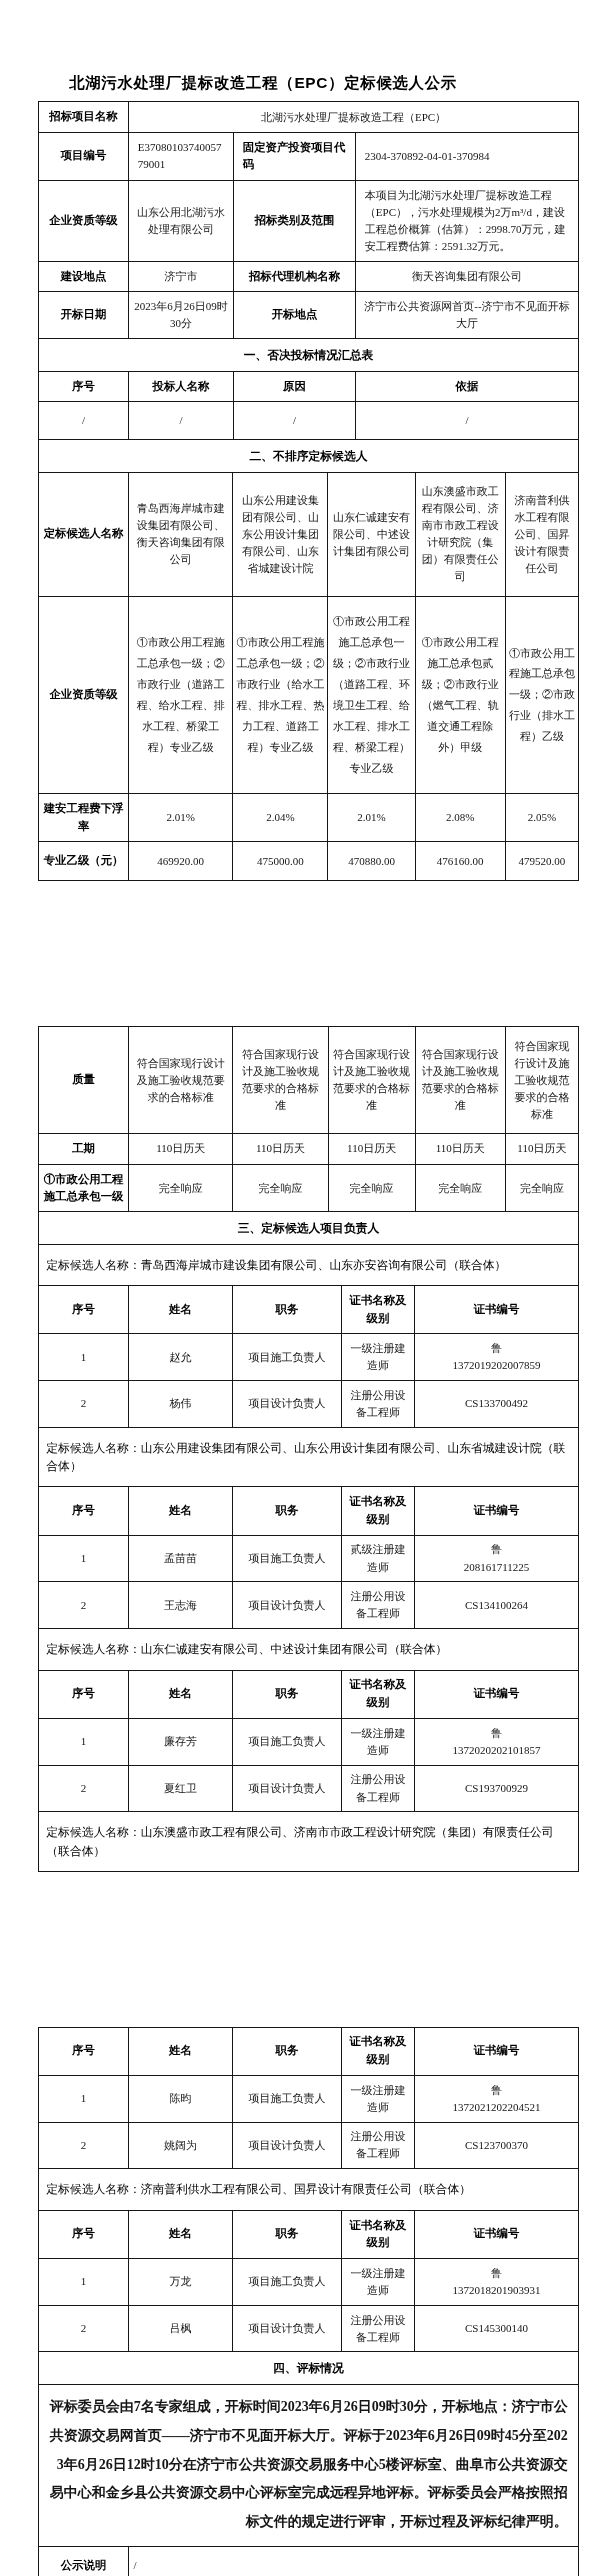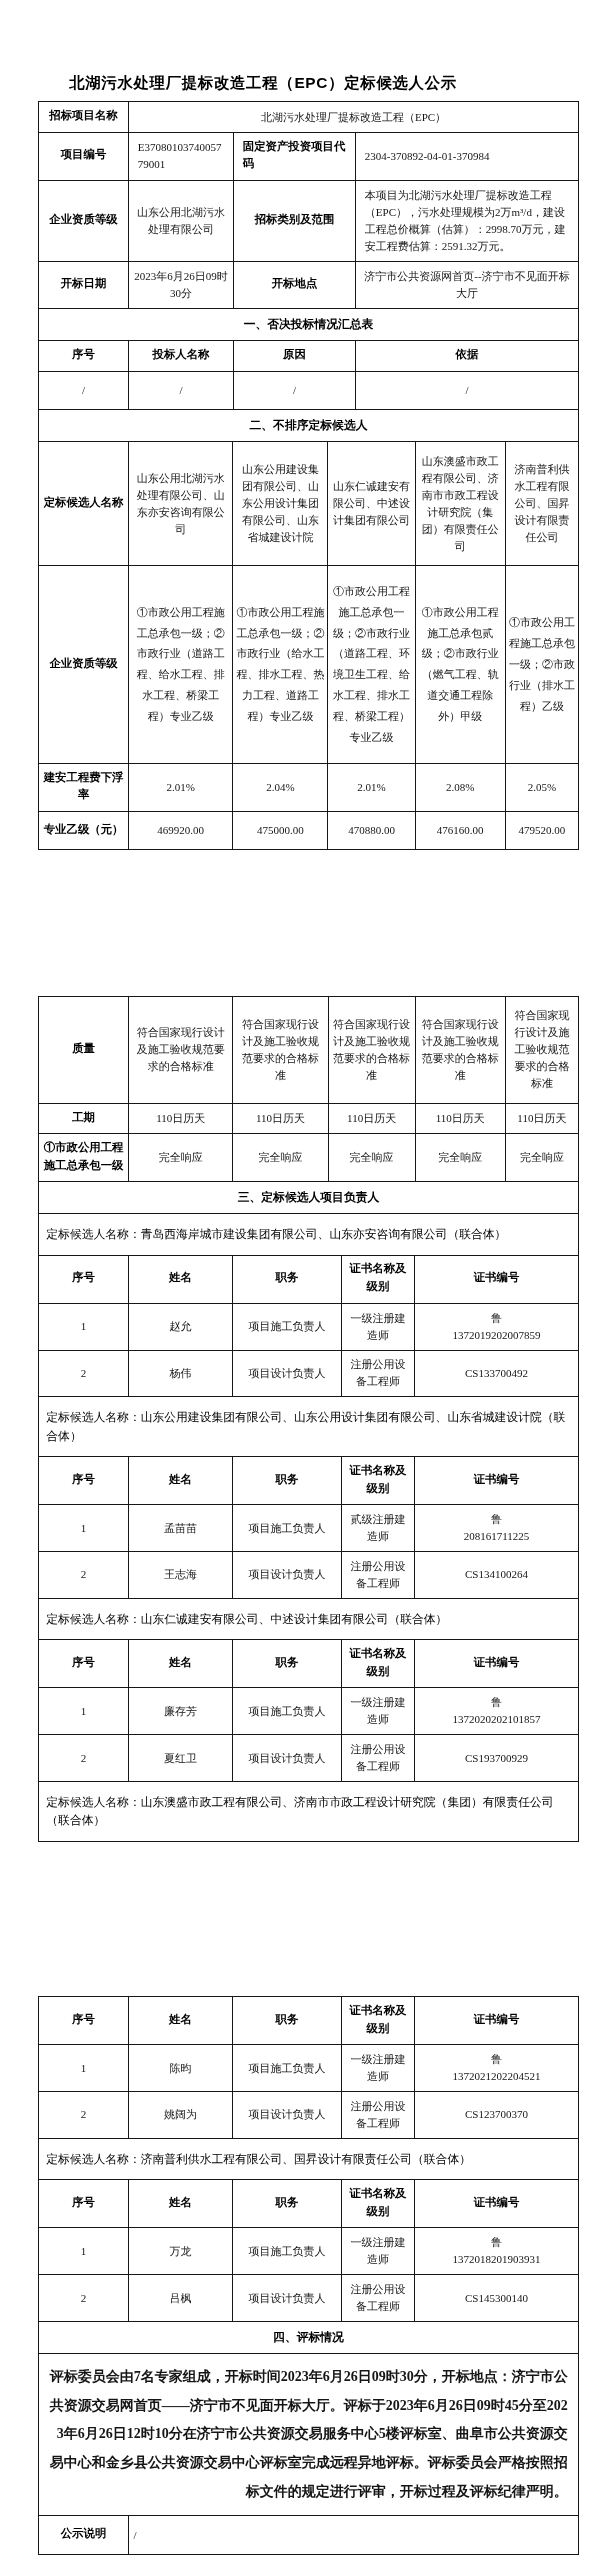--- a/index.html
+++ b/index.html
@@ -6,21 +6,21 @@
   body{width:607px;min-height:2576px;color:#151515;
        font-family:"Liberation Serif","DejaVu Serif",serif;}
   .doc{width:450px;margin:0 auto 0 38px;}
   .doc-title{margin:73px 0 7.3px 0;text-align:center;font-size:15.4px;font-weight:bold;
              color:#000;font-family:"Liberation Sans","DejaVu Sans",sans-serif;letter-spacing:0.7px;}
   table.t{border-collapse:collapse;table-layout:fixed;width:541px;margin-top:-1.5px;}
   table.t:first-of-type{margin-top:0;}
   .t td{border:1.5px solid #161616;padding:5.9px 4.4px;text-align:center;vertical-align:middle;
         font-size:11px;line-height:1.55;word-break:break-all;background:#fff;}
   .t td.lbl{font-weight:bold;color:#000;font-size:11.4px;
-            font-family:Liberation Mono, monospace;}
+            font-family:Liberation Serif, serif;}
   .t td.sec{font-weight:bold;font-size:11.8px;color:#000;padding:6.6px 4.4px;
             font-family:"Liberation Sans","DejaVu Sans",sans-serif;text-align:center;}
   .t td.left{text-align:left;padding-left:8.8px;padding-right:8.8px;}
   .t td.pre{white-space:pre-line;}
   .t td.name-row{text-align:left;font-weight:normal;font-size:11.8px;padding:11px 7.3px;
                  font-family:"Liberation Sans","DejaVu Sans",sans-serif;color:#000;}
   .t td.tall{padding:10.3px 4.4px;}
   .t td.qual{padding:14.7px 2.9px;line-height:1.9;}
   .t td.narr{text-align:right;padding:8.8px 10.3px;line-height:2.05;font-size:14px;font-weight:bold;}
   .page-gap{background:#fff;}
@@ -52,20 +52,26 @@
       <td class="lbl left">固定资产投资项目代码</td>
       <td class="left">2304-370892-04-01-370984</td>
     </tr>
     <tr>
       <td class="lbl">企业资质等级</td>
       <td>山东公用北湖污水处理有限公司</td>
       <td class="lbl">招标类别及范围</td>
       <td class="left">本项目为北湖污水处理厂提标改造工程（EPC），污水处理规模为2万m³/d，建设工程总价概算（估算）：2998.70万元，建安工程费估算：2591.32万元。</td>
     </tr>
     <tr>
+      <td class="lbl">建设地点</td>
+      <td>济宁市</td>
+      <td class="lbl">招标代理机构名称</td>
+      <td>衡天咨询集团有限公司</td>
+    </tr>
+    <tr>
       <td class="lbl">开标日期</td>
       <td>2023年6月26日09时30分</td>
       <td class="lbl">开标地点</td>
       <td>济宁市公共资源网首页--济宁市不见面开标大厅</td>
     </tr>
     <tr>
       <td colspan="4" class="sec">一、否决投标情况汇总表</td>
     </tr>
     <tr>
       <td class="lbl">序号</td>
@@ -90,21 +96,21 @@
         <col style="width:87px">
         <col style="width:90px">
         <col style="width:73px">
       </colgroup>
     <tbody>
         <tr>
       <td colspan="6" class="sec">二、不排序定标候选人</td>
     </tr>
     <tr>
       <td class="lbl">定标候选人名称</td>
-      <td class="tall">山东公用北湖污水处理有限公司、山东亦安咨询有限公司</td>
+      <td class="tall">青岛西海岸城市建设集团有限公司、衡天咨询集团有限公司</td>
       <td class="tall">山东公用建设集团有限公司、山东公用设计集团有限公司、山东省城建设计院</td>
       <td class="tall">山东仁诚建安有限公司、中述设计集团有限公司</td>
       <td class="tall">山东澳盛市政工程有限公司、济南市市政工程设计研究院（集团）有限责任公司</td>
       <td class="tall">济南普利供水工程有限公司、国昇设计有限责任公司</td>
     </tr>
     <tr>
       <td class="lbl">企业资质等级</td>
       <td class="qual">①市政公用工程施工总承包一级；②市政行业（道路工程、给水工程、排水工程、桥梁工程）专业乙级</td>
       <td class="qual">①市政公用工程施工总承包一级；②市政行业（给水工程、排水工程、热力工程、道路工程）专业乙级</td>
       <td class="qual">①市政公用工程施工总承包一级；②市政行业（道路工程、环境卫生工程、给水工程、排水工程、桥梁工程）专业乙级</td>

